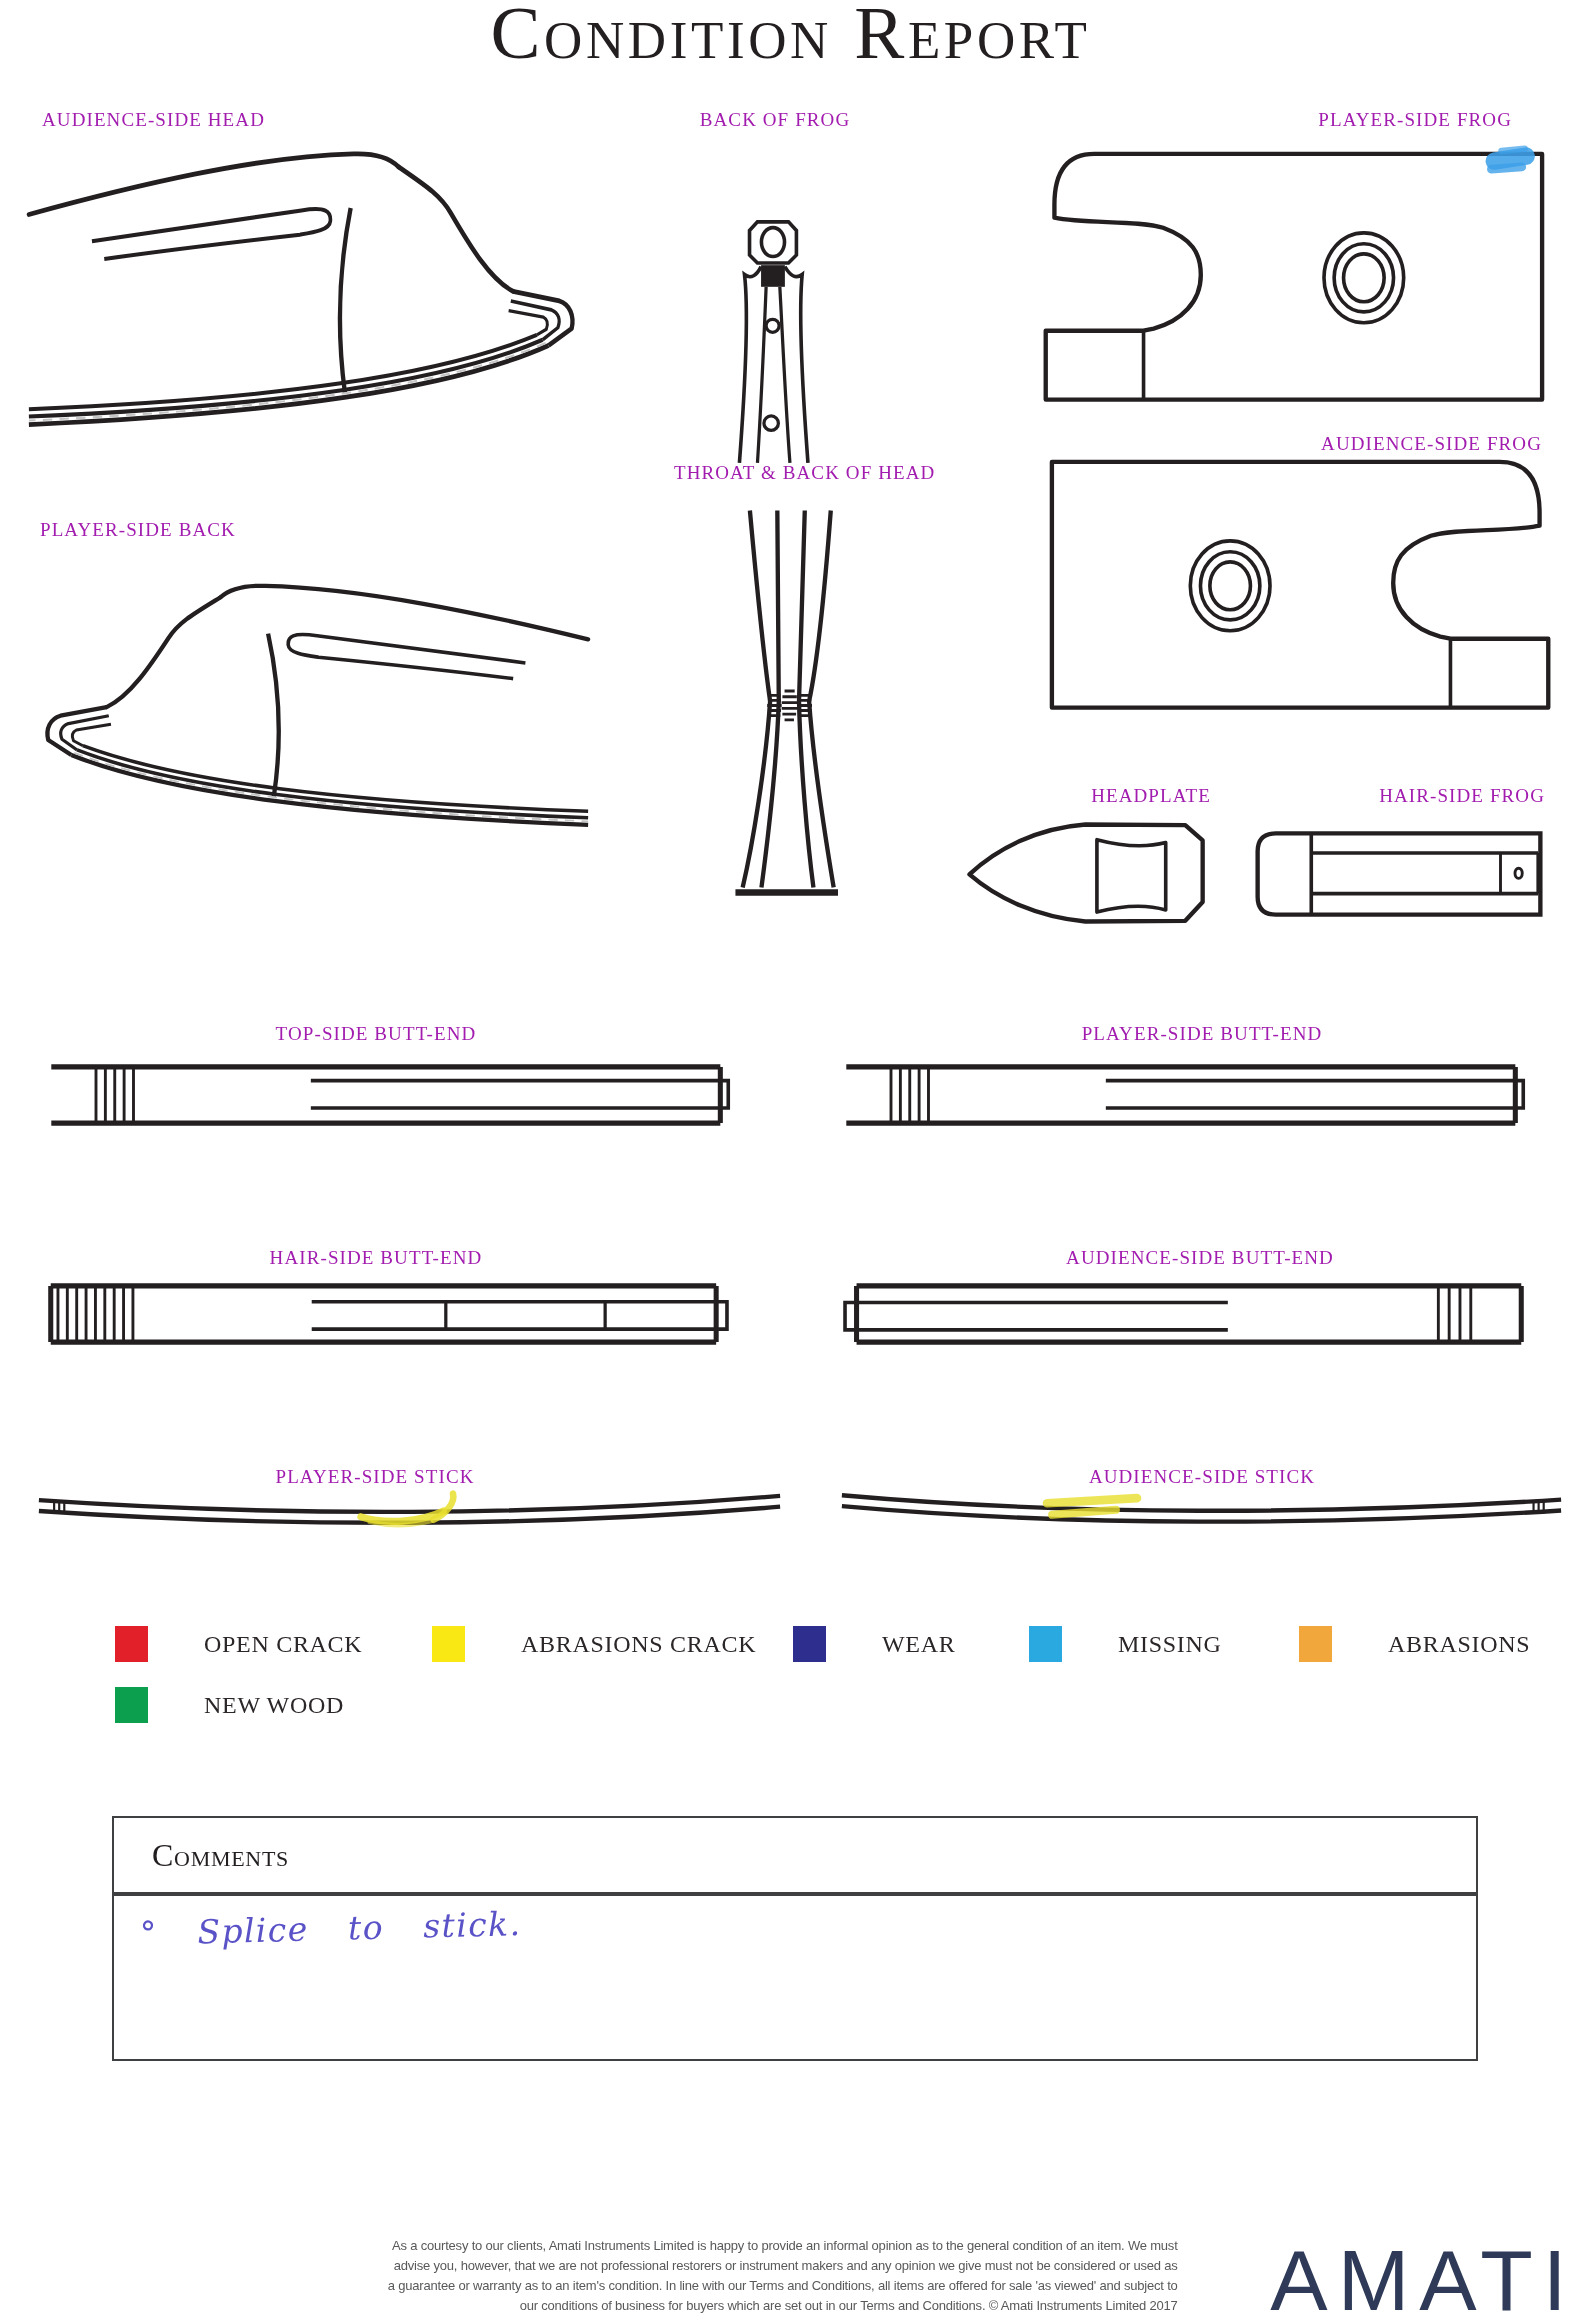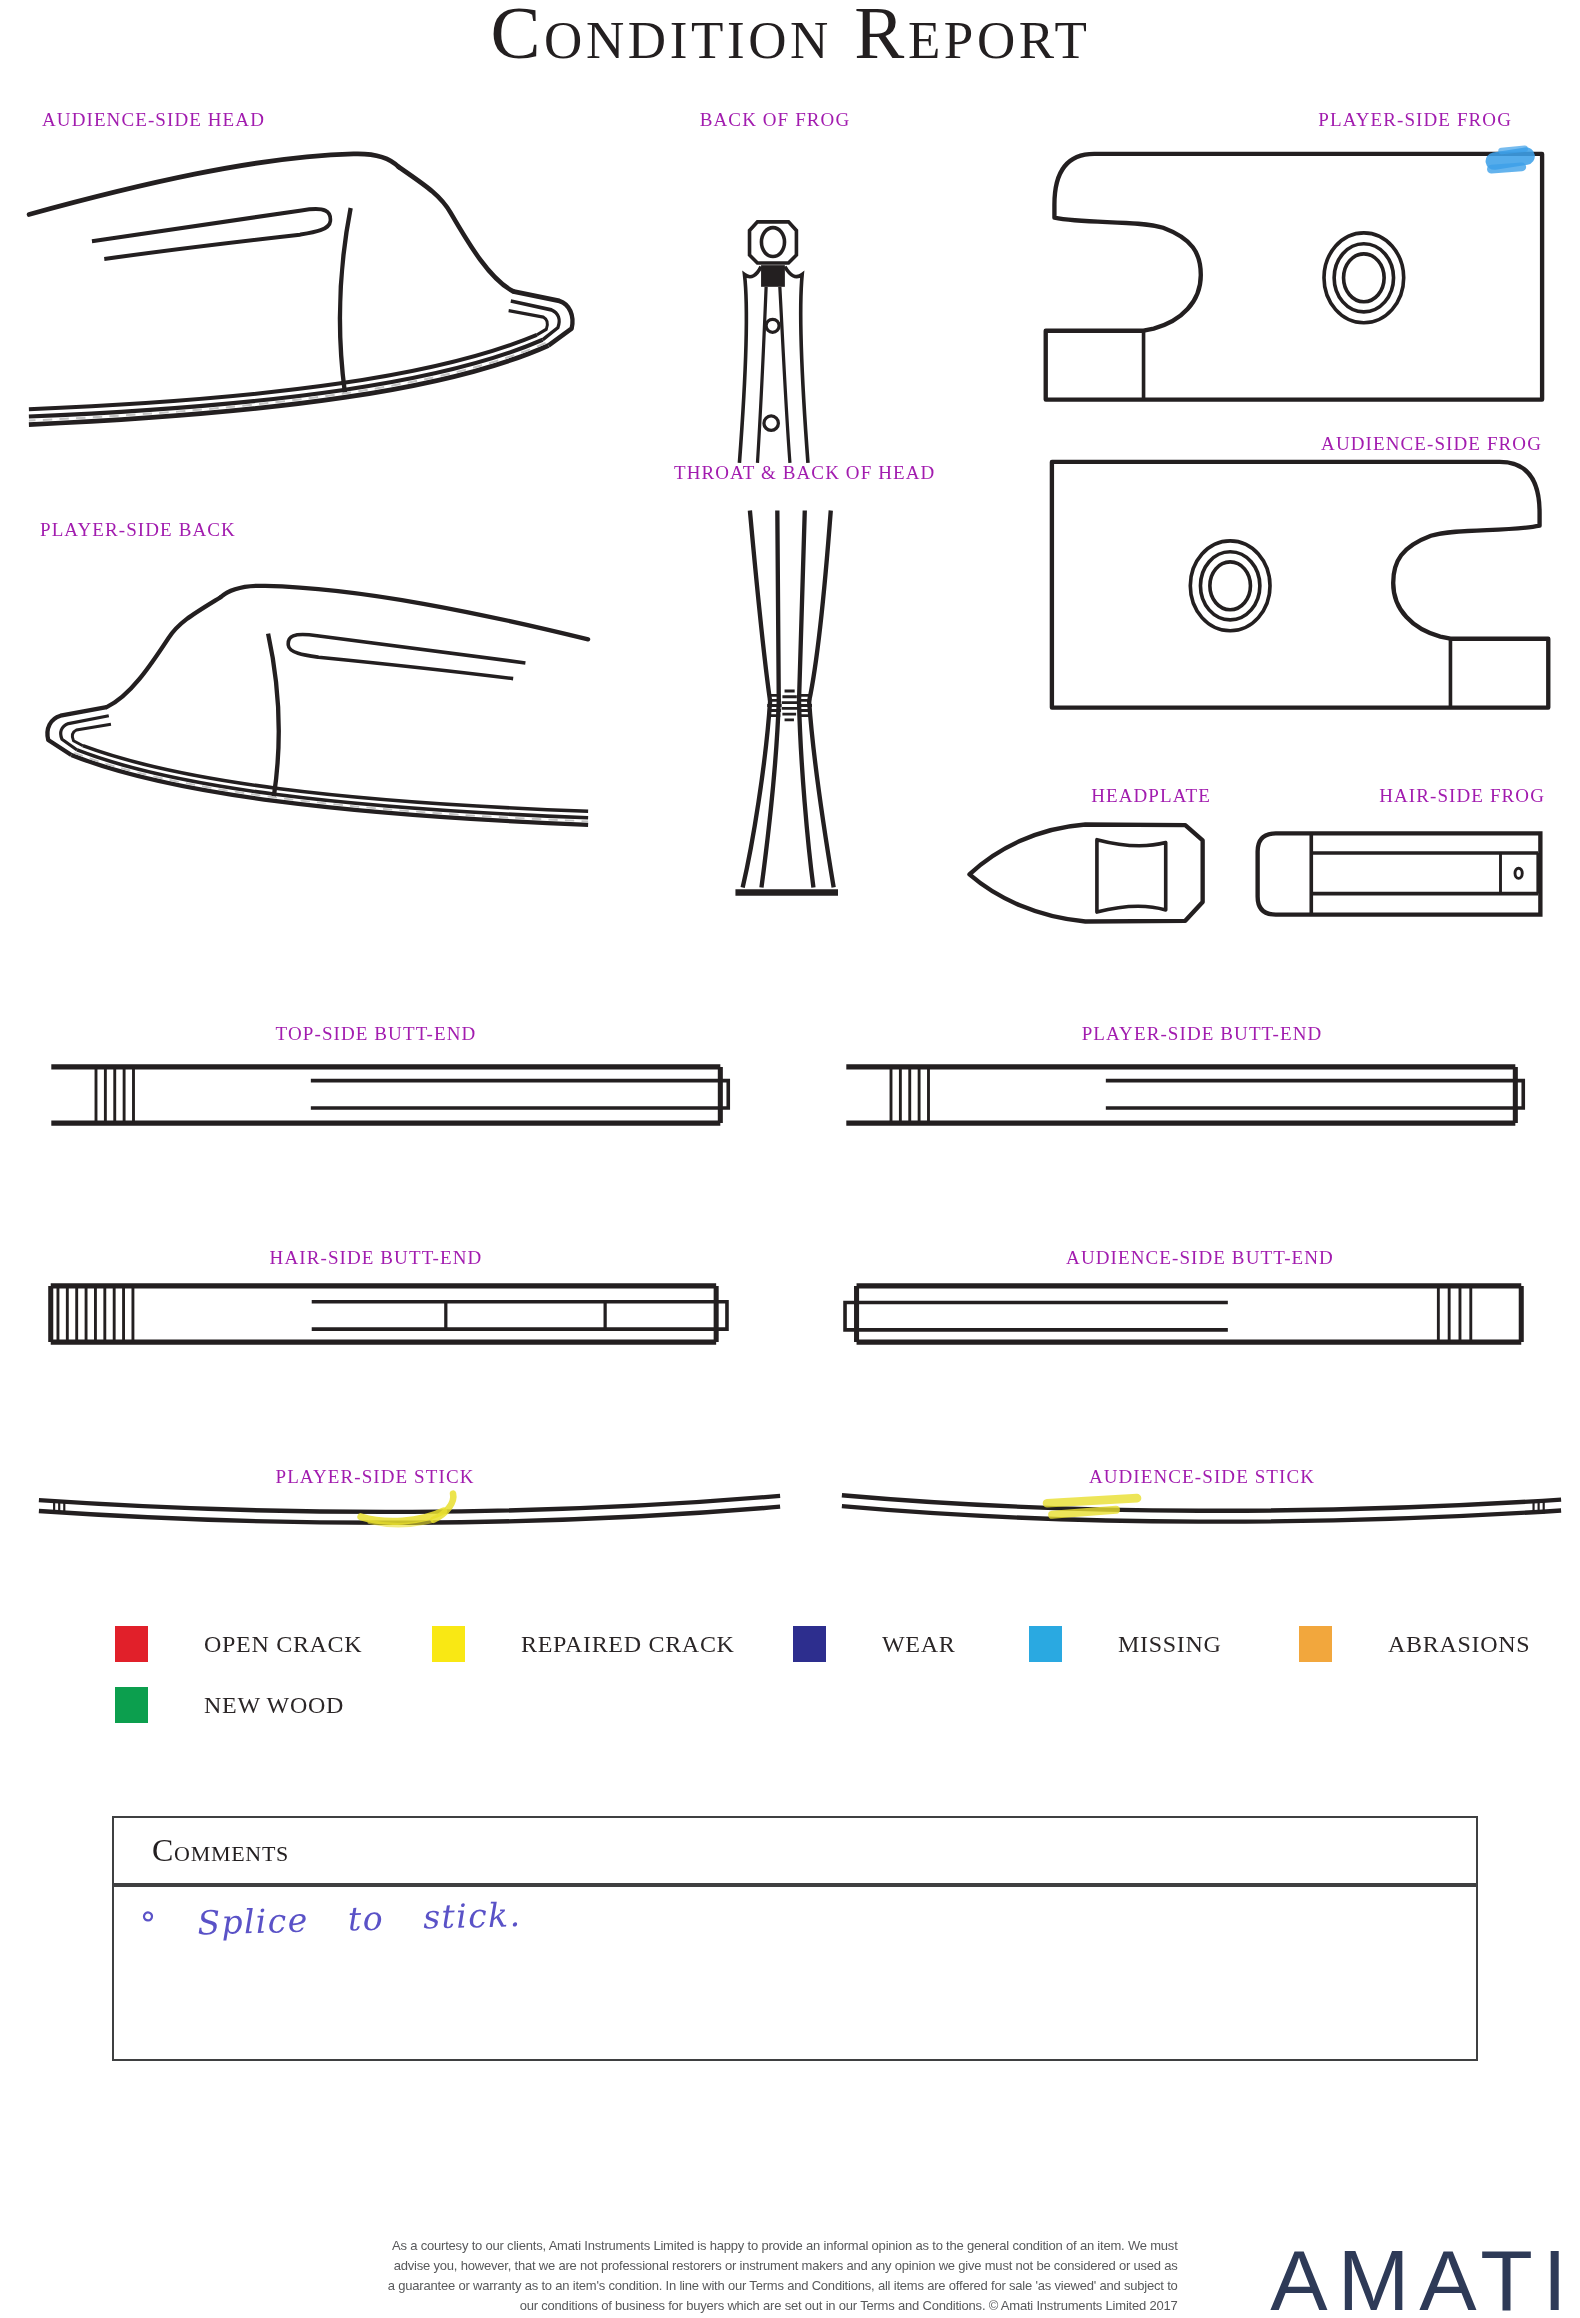--- a/index.html
+++ b/index.html
@@ -20,21 +20,21 @@
   .lbl-r { transform:translateX(-100%); }
   .draw { position:absolute; overflow:visible; }
   .legend-item { position:absolute; display:flex; align-items:center;gap:31px; }
   .swatch { display:inline-block; width:33px; height:36px; }
   .legend-label { margin-left:25px; font-size:24px; letter-spacing:0.7px; color:#2b2627; white-space:nowrap; }
   #comments-box {
     position:absolute; left:112px; top:1816px; width:1366px; height:245px;
     border:2.9px solid #3f4041; box-sizing:border-box; background:#fff;
   }
   #comments-header {
-    height:69px; border-bottom:4.3px solid #3f4041; box-sizing:border-box;
+    height:78px; border-bottom:4.3px solid #3f4041; box-sizing:border-box;
     display:flex; align-items:center; padding-left:38px;
     font-variant:small-caps; font-size:32px; letter-spacing:0.7px; color:#231f20;
   }
   #comments-body { position:relative; height:159px; }
   #handwriting {
     position:absolute; left:26px; top:13px;
     font-family:"DejaVu Serif", serif; font-style:italic;
     font-size:33px; color:#5a52c7; transform:rotate(-1.5deg);
     word-spacing:27.5px; letter-spacing:1.4px; white-space:nowrap;
   }
@@ -199,21 +199,21 @@
       <path d="M 294,34 L 382,27" stroke="#e9df2e" fill="none" stroke-width="11" stroke-linecap="round" opacity="0.8"></path>
     </g>
   </svg>
 
   <div class="legend-item" style="left:115px;top:1626px">
     <span class="swatch" style="background: rgb(225, 32, 42);"></span>
     <span class="legend-label">OPEN CRACK</span>
   </div>
   <div class="legend-item" style="left:432px;top:1626px">
     <span class="swatch" style="background: rgb(249, 232, 20);"></span>
-    <span class="legend-label">REPAIRED CRACK</span>
+    <span class="legend-label">ABRASIONS CRACK</span>
   </div>
   <div class="legend-item" style="left:793px;top:1626px">
     <span class="swatch" style="background: rgb(45, 46, 142);"></span>
     <span class="legend-label">WEAR</span>
   </div>
   <div class="legend-item" style="left:1029px;top:1626px">
     <span class="swatch" style="background: rgb(42, 169, 225);"></span>
     <span class="legend-label">MISSING</span>
   </div>
   <div class="legend-item" style="left:1299px;top:1626px">

